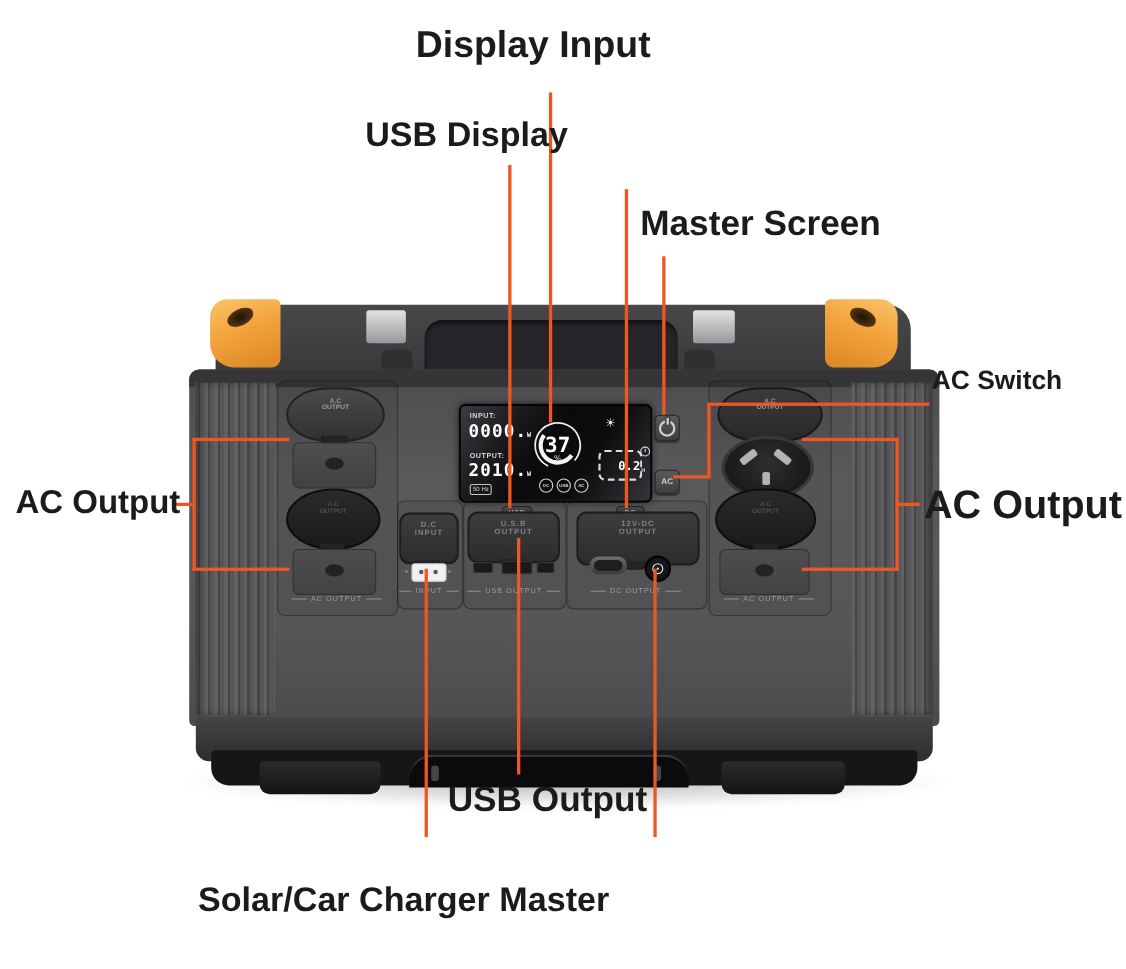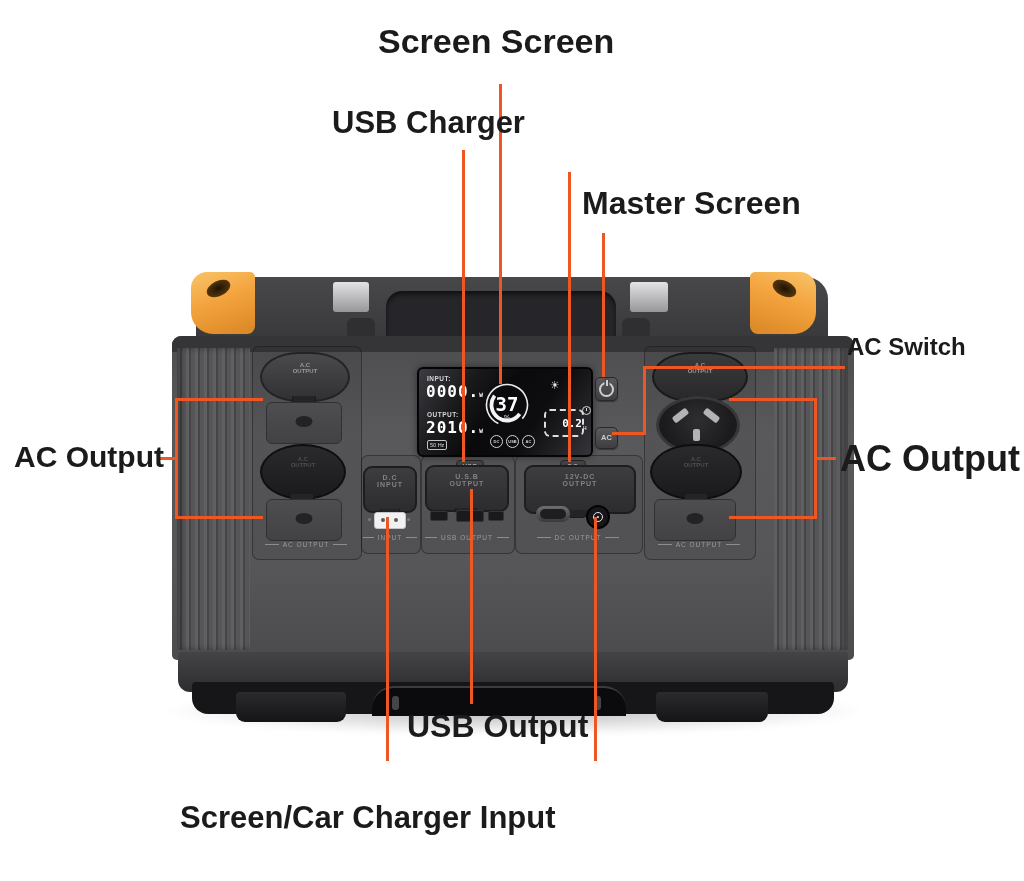--- a/index.html
+++ b/index.html
@@ -269,22 +269,22 @@
 
   <div class="line" style="left:814px;top:398px;width:3px;height:121px;"></div>
   <div class="line" style="left:729px;top:398px;width:88px;height:3px;"></div>
   <div class="line" style="left:729px;top:516px;width:88px;height:3px;"></div>
   <div class="line" style="left:814px;top:457px;width:22px;height:3px;"></div>
 
   <div class="line" style="left:386px;top:517px;width:3px;height:244px;"></div>
   <div class="line" style="left:470px;top:489px;width:3px;height:215px;"></div>
   <div class="line" style="left:594px;top:517px;width:3px;height:244px;"></div>
 
-  <div class="lbl" style="left:378px;top:22px;font-size:34px;">Screen Screen</div>
-  <div class="lbl" style="left:332px;top:105px;font-size:31px;">USB Charger</div>
+  <div class="lbl" style="left:378px;top:22px;font-size:34px;">Display Input</div>
+  <div class="lbl" style="left:332px;top:105px;font-size:31px;">USB Display</div>
   <div class="lbl" style="left:582px;top:185px;font-size:32px;">Master Screen</div>
   <div class="lbl" style="left:847px;top:333px;font-size:24px;">AC Switch</div>
   <div class="lbl" style="left:14px;top:440px;font-size:30px;">AC Output</div>
   <div class="lbl" style="left:840px;top:438px;font-size:36px;">AC Output</div>
   <div class="lbl" style="left:407px;top:708px;font-size:32px;">USB Output</div>
-  <div class="lbl" style="left:180px;top:800px;font-size:31px;">Screen/Car Charger Input</div>
+  <div class="lbl" style="left:180px;top:800px;font-size:31px;">Solar/Car Charger Master</div>
 
 </div>
 
 </body></html>

